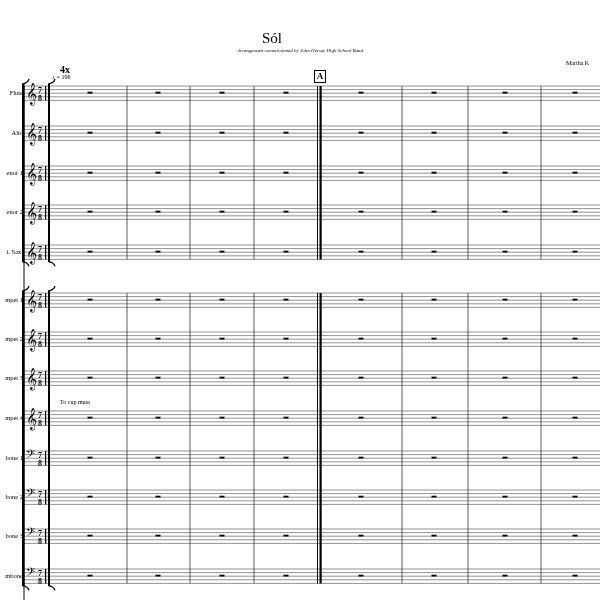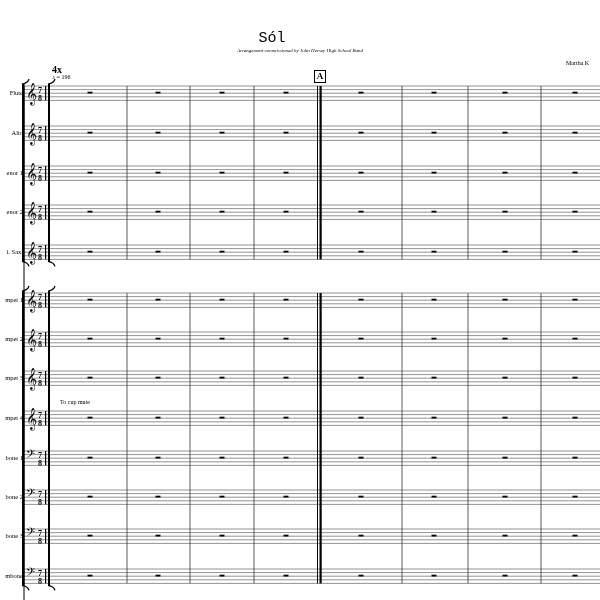--- a/index.html
+++ b/index.html
@@ -1,22 +1,22 @@
 <!DOCTYPE html>
 <html><head>
 <meta charset="utf-8">
 <style>
   html, body { margin:0; padding:0; background:#ffffff; }
   body { width:600px; height:600px; overflow:hidden; position:relative; font-family:"Liberation Serif", serif; color:#000; }
   .abs { position:absolute; }
-  .title { left:0; width:544px; top:30px; text-align:center; font-size:15px;font-family:Liberation Mono, monospace; }
+  .title { left:0; width:544px; top:30px; text-align:center; font-size:15px; }
   .subtitle { left:0; width:600px; top:48px; text-align:center; font-size:5px; font-style:italic; }
   .composer { left:566px; top:60px; font-size:6px; white-space:nowrap; }
   .rehearsal { left:314px; top:70px; width:10px; height:11px; border:1px solid #000; font-size:9px; font-weight:bold; text-align:center; line-height:11px; }
-  .tempo-rep { left:52px; top:64px; font-size:10px; font-weight:bold; }
+  .tempo-rep { left:60px; top:64px; font-size:10px; font-weight:bold; }
   .tempo { left:52px; top:74px; font-size:6px; white-space:nowrap; }
   .label { right:577px; font-size:6.5px; text-align:right; white-space:nowrap; }
   .expr { left:60px; top:399px; font-size:6px; white-space:nowrap; }
   svg { position:absolute; left:0; top:0; }
 </style>
 </head>
 <body>
 
 <div class="abs title">Sól</div>
 <div class="abs subtitle">Arrangement commissioned by John Hersey High School Band</div>

